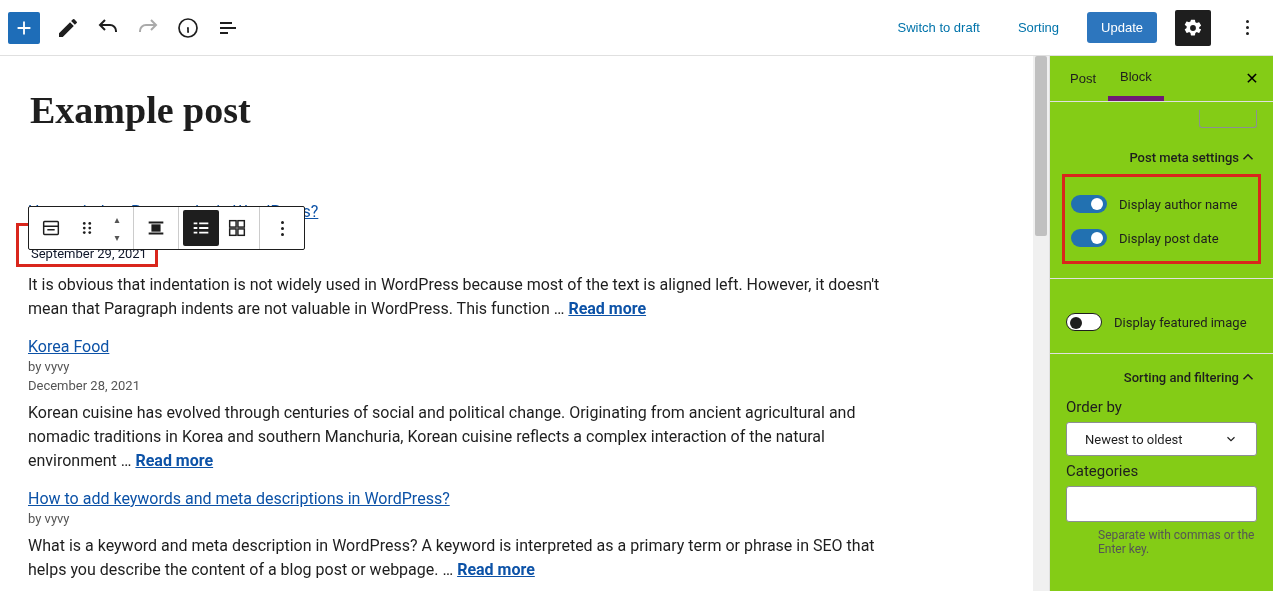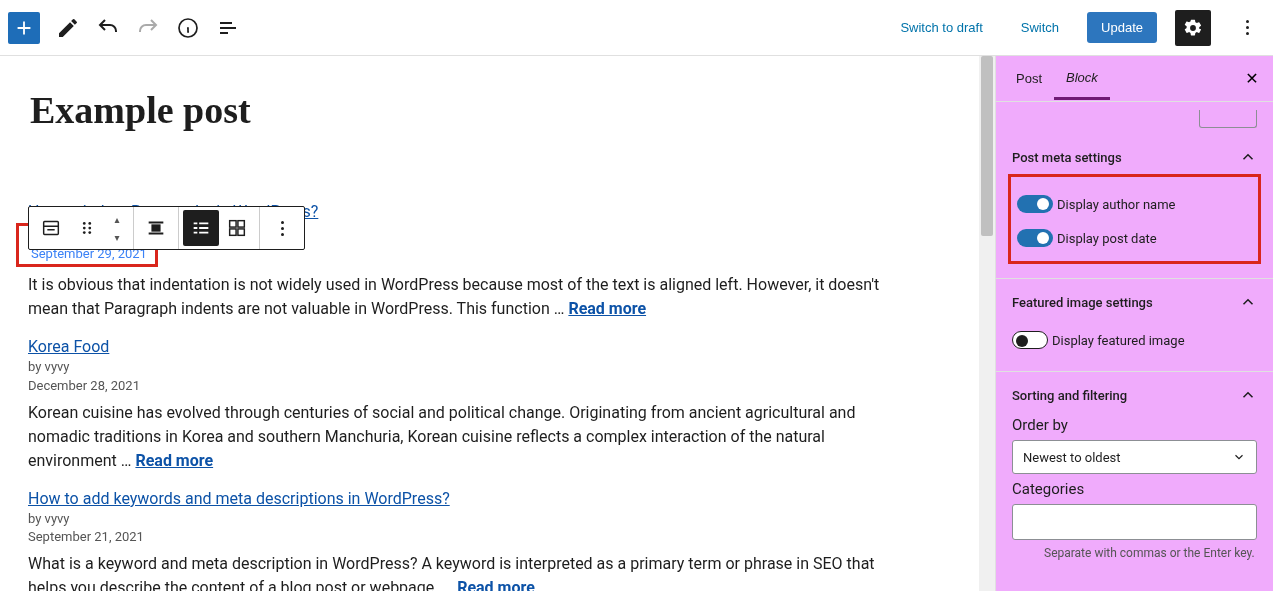--- a/index.html
+++ b/index.html
@@ -28,50 +28,50 @@
   .bt-group:last-child { border-right: none; }
   .bt-btn { width: 36px; height: 36px; display:inline-flex; align-items:center; justify-content:center; background:transparent; border:none; cursor:pointer; color:#1e1e1e; }
   .bt-btn svg { width: 22px; height: 22px; }
   .bt-btn.active { background:#1e1e1e; color:#fff; border-radius:2px; }
   .movers { width: 24px; display:flex; flex-direction:column; }
   .movers button { height:18px; border:none; background:transparent; cursor:pointer; font-size:10px; color:#555; }
 
   .post-item { margin-top: 16px; }
   .post-link { color: #0c52a7; text-decoration: underline; font-size: 16px; }
   .meta-box { border: 3px solid #d9261c; display: inline-block; padding: 1px 8px 1px 0; margin-left: -12px; padding-left: 12px; }
-  .meta-line { color: #3b82f6; font-size: 13px; line-height: 1.4; }
+  .meta-line { color: #0f172a; font-size: 13px; line-height: 1.4; }
   .no-box .meta-line { color:#555; font-size:13px; line-height:1.4; }
   .excerpt { font-size: 16px; color: #1e1e1e; margin-top: 6px; line-height: 1.5; max-width: 870px; }
   .read-more { color: #0c52a7; text-decoration: underline; font-weight: bold; }
 
   .scroll-gutter { width: 16px; background: #f0f0f0; position: relative; }
   .scroll-thumb { position:absolute; top:0; left:2px; width:12px; height:180px; background:#c0c0c0; border-radius:2px; }
 
-  .sidebar { width: 278px; border-left: 1px solid #e0e0e0; background: #f0abfc; overflow-y: auto; position:relative; }
+  .sidebar { width: 224px; border-left: 1px solid #e0e0e0; background: #84cc16; overflow-y: auto; position:relative; }
   .sb-tabs { display:flex; align-items:center; border-bottom:1px solid #e0e0e0; padding: 0 8px; height: 46px; }
   .sb-tab { padding: 12px 12px; font-size: 13px; color:#1e1e1e; border:none; background:transparent; cursor:pointer; }
-  .sb-tab.active { border-bottom: 3px solid #701a75; font-weight:500;font-style:italic; }
+  .sb-tab.active { border-bottom: 5px solid #701a75; font-weight:500; }
   .sb-close { margin-left:auto; width:26px; height:26px; border:none; background:transparent; cursor:pointer; font-size:16px; }
 
   .panel { border-bottom: 1px solid #e0e0e0; padding: 14px 16px; }
-  .panel-head { display:flex; justify-content:space-between; align-items:center; cursor:pointer; font-weight:500; font-size:13px; }
+  .panel-head { display:flex; justify-content:flex-end; align-items:center; cursor:pointer; font-weight:500; font-size:13px; }
   .chev-up { width:18px; height:18px; }
   .panel-body { margin-top: 12px; }
-  .toggle-row { display:flex; align-items:center; gap: 4px; padding: 8px 0; }
+  .toggle-row { display:flex; align-items:center; gap: 12px; padding: 8px 0; }
   .toggle { width: 36px; height: 18px; border-radius: 9px; position: relative; cursor:pointer; }
   .toggle.on { background:#2271b1; }
   .toggle.off { background:#fff; border:1.5px solid #1e1e1e; }
   .knob { width:12px; height:12px; border-radius:50%; position:absolute; top:3px; background:#fff; }
   .toggle.on .knob { right: 4px; }
   .toggle.off .knob { left: 3px; background:#1e1e1e; }
   .toggle-label { font-size: 13px; }
   .highlight-box { border: 3px solid #d9261c; padding: 10px 6px 6px 6px; margin: -4px -4px 0 -4px; }
 
   .field-label { font-size:15px; margin: 6px 0; }
-  .select-box { width: 100%; height: 34px; border:1px solid #8c8f94; border-radius:3px; padding: 0 10px; font-size:13px; display:flex; align-items:center; justify-content:space-between; cursor:pointer; background:#fff; }
+  .select-box { width: 100%; height: 34px; border:1px solid #8c8f94; border-radius:3px; padding: 0 18px; font-size:13px; display:flex; align-items:center; justify-content:space-between; cursor:pointer; background:#fff; }
   .text-input { width:100%; height:36px; border:1px solid #8c8f94; border-radius:3px; padding:0 10px; font-size:13px; }
   .help { font-size: 12px; color:#555; margin-top:6px;margin-left:32px; }
   .top-trunc { height:18px; border:1px solid #8c8f94; border-top:none; border-radius:0 0 3px 3px; margin:0 0 6px 0;}
 </style>
 </head>
 <body>
 
 <div class="topbar">
   <div class="topbar-left">
     <button class="icon-btn add-btn">
@@ -101,21 +101,21 @@
         </svg>
     </button>
     <button class="icon-btn">
       <svg viewBox="0 0 24 24" fill="none" stroke="currentColor" stroke-width="2">
           <path d="M4 7h12M4 12h16M4 17h8"></path>
         </svg>
     </button>
   </div>
   <div class="topbar-right">
     <button class="txt-btn link-blue">Switch to draft</button>
-    <button class="txt-btn link-blue">Switch</button>
+    <button class="txt-btn link-blue">Sorting</button>
     <button class="update-btn">Update</button>
     <button class="gear-btn">
       <svg viewBox="0 0 24 24" width="20" height="20" fill="currentColor">
           <path d="M19.4 13a7.8 7.8 0 0 0 .1-1 7.8 7.8 0 0 0-.1-1l2.1-1.6a.5.5 0 0 0 .1-.6l-2-3.5a.5.5 0 0 0-.6-.2l-2.5 1a7.6 7.6 0 0 0-1.7-1l-.4-2.6a.5.5 0 0 0-.5-.4h-4a.5.5 0 0 0-.5.4L9 4.1a7.6 7.6 0 0 0-1.7 1l-2.5-1a.5.5 0 0 0-.6.2l-2 3.5a.5.5 0 0 0 .1.6L4.4 10a7.8 7.8 0 0 0-.1 1 7.8 7.8 0 0 0 .1 1l-2.1 1.6a.5.5 0 0 0-.1.6l2 3.5a.5.5 0 0 0 .6.2l2.5-1a7.6 7.6 0 0 0 1.7 1l.4 2.6a.5.5 0 0 0 .5.4h4a.5.5 0 0 0 .5-.4l.4-2.6a7.6 7.6 0 0 0 1.7-1l2.5 1a.5.5 0 0 0 .6-.2l2-3.5a.5.5 0 0 0-.1-.6L19.4 13zM12 15.5A3.5 3.5 0 1 1 15.5 12 3.5 3.5 0 0 1 12 15.5z"></path>
         </svg>
     </button>
     <button class="icon-btn">
       <span class="more-v">
           <span></span>
           <span></span>
@@ -193,21 +193,20 @@
         <div class="post-item"><a href="#" class="post-link">How to indent Paragraghs in WordPress?</a><div style="margin-top:2px"><div class="meta-box"><div class="meta-line">by vyvy</div><div class="meta-line">September 29, 2021</div></div></div><div class="excerpt">It is obvious that indentation is not widely used in WordPress because most of the text is aligned left. However, it doesn't mean that Paragraph indents are not valuable in WordPress. This function … <a href="#" class="read-more">Read more</a></div></div>
         <div class="post-item"><a href="#" class="post-link">Korea Food</a><div style="margin-top:2px">
             <div class="no-box">
               <div class="meta-line">by vyvy</div>
               <div class="meta-line">December 28, 2021</div>
             </div>
           </div><div class="excerpt">Korean cuisine has evolved through centuries of social and political change. Originating from ancient agricultural and nomadic traditions in Korea and southern Manchuria, Korean cuisine reflects a complex interaction of the natural environment … <a href="#" class="read-more">Read more</a></div></div>
         <div class="post-item"><a href="#" class="post-link">How to add keywords and meta descriptions in WordPress?</a><div style="margin-top:2px">
             <div class="no-box">
               <div class="meta-line">by vyvy</div>
-              <div class="meta-line">September 21, 2021</div>
             </div>
           </div><div class="excerpt">What is a keyword and meta description in WordPress? A keyword is interpreted as a primary term or phrase in SEO that helps you describe the content of a blog post or webpage. … <a href="#" class="read-more">Read more</a></div></div>
       </div>
   </div>
 
   <div class="scroll-gutter">
     <div class="scroll-thumb"></div>
   </div>
 
   <div class="sidebar">
@@ -240,26 +239,20 @@
             <div class="toggle on">
                 <div class="knob"></div>
               </div>
             <span class="toggle-label">Display post date</span>
           </div>
         </div>
       </div>
     </div>
 
     <div class="panel">
-      <div class="panel-head">
-        <span>Featured image settings</span>
-        <svg class="chev-up" viewBox="0 0 24 24" fill="none" stroke="currentColor" stroke-width="2">
-            <path d="M6 15l6-6 6 6"></path>
-          </svg>
-      </div>
       <div class="panel-body">
         <div class="toggle-row">
           <div class="toggle off">
               <div class="knob"></div>
             </div>
           <span class="toggle-label">Display featured image</span>
         </div>
       </div>
     </div>
 

